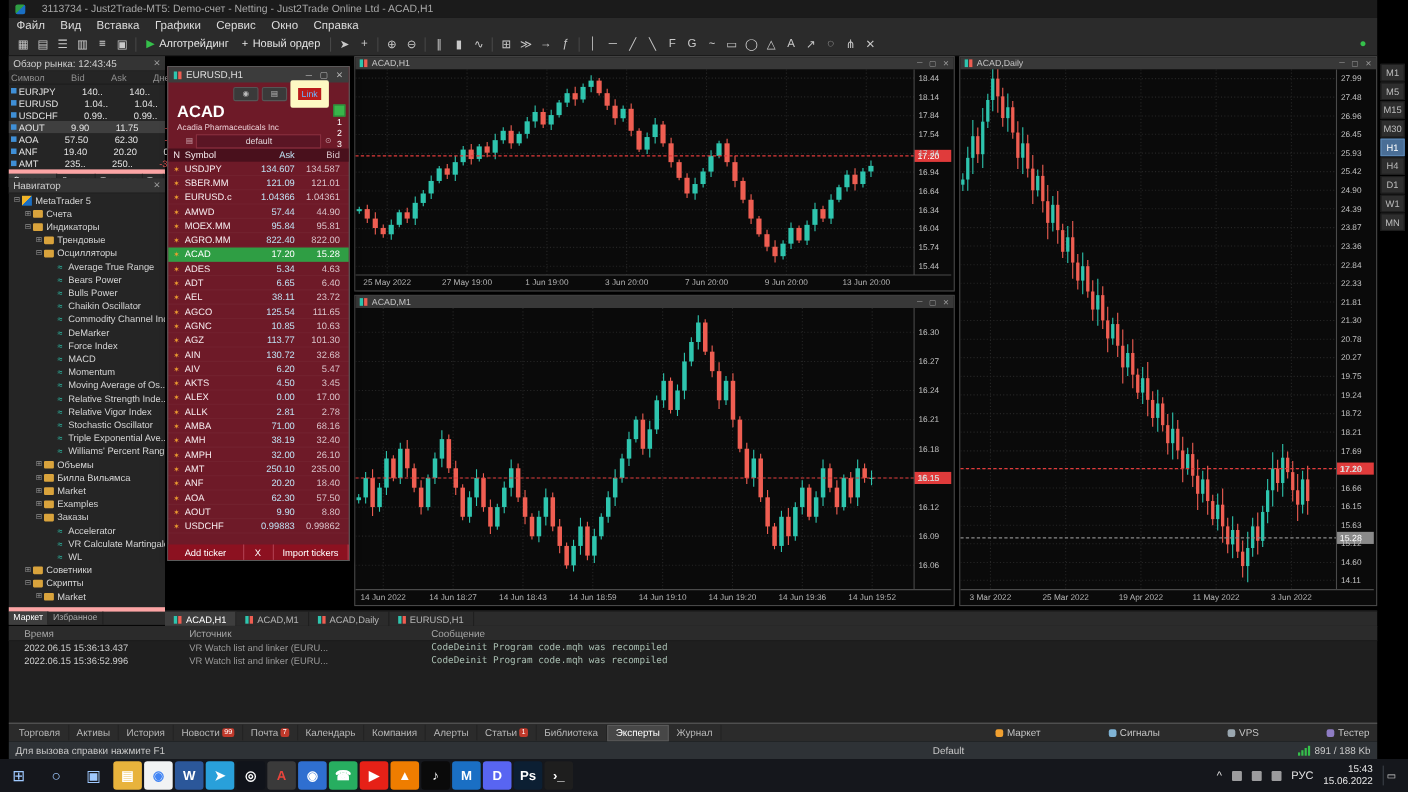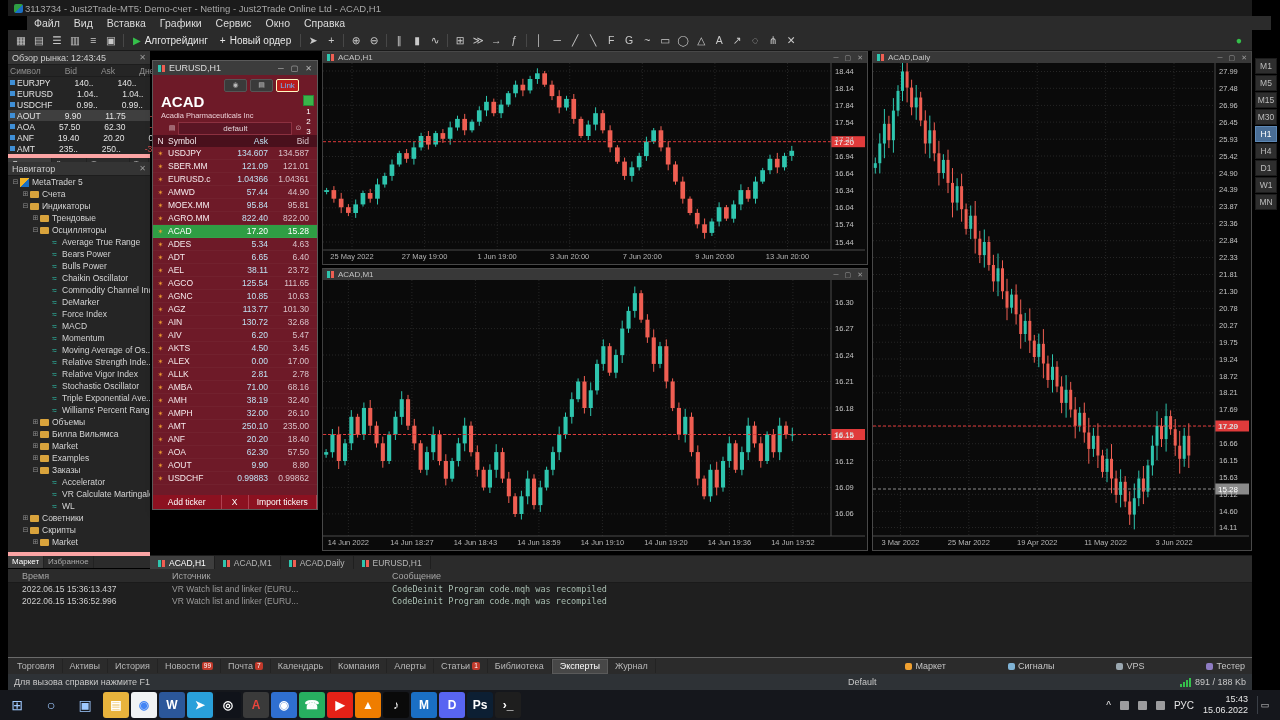--- a/index.html
+++ b/index.html
@@ -1,23 +1,23 @@
 <!DOCTYPE html>
 <html><head>
 <meta charset="utf-8">
 <style>
   html,body{margin:0;padding:0;width:1280px;height:720px;background:#000;overflow:hidden;
     font-family:"Liberation Sans",sans-serif;-webkit-font-smoothing:antialiased;}
   .abs{position:absolute;}
   
   #titlebar{left:8px;top:0;width:1244px;height:16px;background:#1b1b1b;display:flex;align-items:center;
-    font-size:9.5px;color:#a8a8a8;padding-left:6px;box-sizing:border-box;gap:2px;}
+    font-size:9.5px;color:#a8a8a8;padding-left:6px;box-sizing:border-box;gap:15px;}
   .app-ico{width:9px;height:9px;background:linear-gradient(135deg,#2f9e44 0 50%,#1a6fc4 50% 100%);border-radius:2px;}
   #menubar{left:8px;top:16px;width:1244px;height:14px;background:#2b2b2b;display:flex;align-items:center;
-    font-size:10.5px;color:#dcdcdc;margin-left:19px;}
+    font-size:10.5px;color:#dcdcdc;}
   .menu-item{padding:0 7px;height:14px;line-height:14px;cursor:default;}
   #toolbar{left:8px;top:30px;width:1244px;height:21px;background:#2b2b2b;border-bottom:1px solid #1a1a1a;
     display:flex;align-items:center;padding:0 4px;box-sizing:border-box;}
   .tbi{min-width:18px;height:17px;display:flex;align-items:center;justify-content:center;font-size:10.5px;
     color:#c9c9c9;border-radius:2px;}
   .tbtn{display:flex;align-items:center;gap:4px;font-size:10px;color:#e6e6e6;padding:0 6px;height:17px;}
   .tsep{width:1px;height:13px;background:#474747;margin:0 3px;}
   .tspacer{flex:1;}
   
   .panel-header{height:13px;background:#343434;display:flex;align-items:center;justify-content:space-between;
@@ -45,21 +45,21 @@
   #nav-tabs{position:absolute;bottom:0;left:0;right:0;}
   
   #wl-win{left:152px;top:60px;width:166px;height:450px;background:#6e1a28;border:1px solid #5a5a5a;z-index:6;
     box-shadow:2px 2px 6px rgba(0,0,0,.6);box-sizing:border-box;}
   .fw-titlebar{height:14px;background:#3c3c3c;display:flex;align-items:center;font-size:9px;color:#ddd;
     padding:0 5px;gap:4px;}
   .fw-ctrls{margin-left:auto;display:flex;gap:7px;font-size:8px;color:#b5b5b5;}
   .wl-headicons{height:16px;display:flex;align-items:center;justify-content:flex-end;gap:3px;padding:2px 18px 0 4px;}
   .wl-hbtn{height:11px;min-width:15px;background:#3a3a3a;border:1px solid #555;color:#bbb;font-size:7px;
     display:flex;align-items:center;justify-content:center;border-radius:2px;padding:0 3px;}
-  .wl-link{color:#6ab7ff;background:#b91c1c;border:1px solid #fef9c3;font-size:8px;}
+  .wl-link{color:#6ab7ff;background:#b91c1c;border:7px solid #fef9c3;font-size:8px;}
   .wl-symbol{font-size:15px;font-weight:bold;color:#fff;padding:0 0 0 8px;height:18px;line-height:18px;}
   .wl-company{font-size:7.5px;color:#e9ccd3;padding-left:8px;height:10px;}
   .wl-side{position:absolute;right:2px;top:34px;width:13px;display:flex;flex-direction:column;align-items:center;gap:1px;}
   .wl-green{width:9px;height:9px;background:#39b54a;border:1px solid #2b8537;}
   .wl-num{font-size:8px;color:#fff;height:9px;line-height:9px;}
   .wl-preset-row{height:14px;display:flex;align-items:center;justify-content:center;gap:3px;padding:0 4px;}
   .wl-preset{width:112px;height:11px;background:#5a1524;border:1px solid #8c3040;color:#e0d4d8;font-size:8px;
     display:flex;align-items:center;justify-content:center;}
   .wl-preset-ico{color:#caa5ae;font-size:7px;}
   .wl-thead,.wl-row{display:flex;align-items:center;height:12px;font-size:8.5px;}

